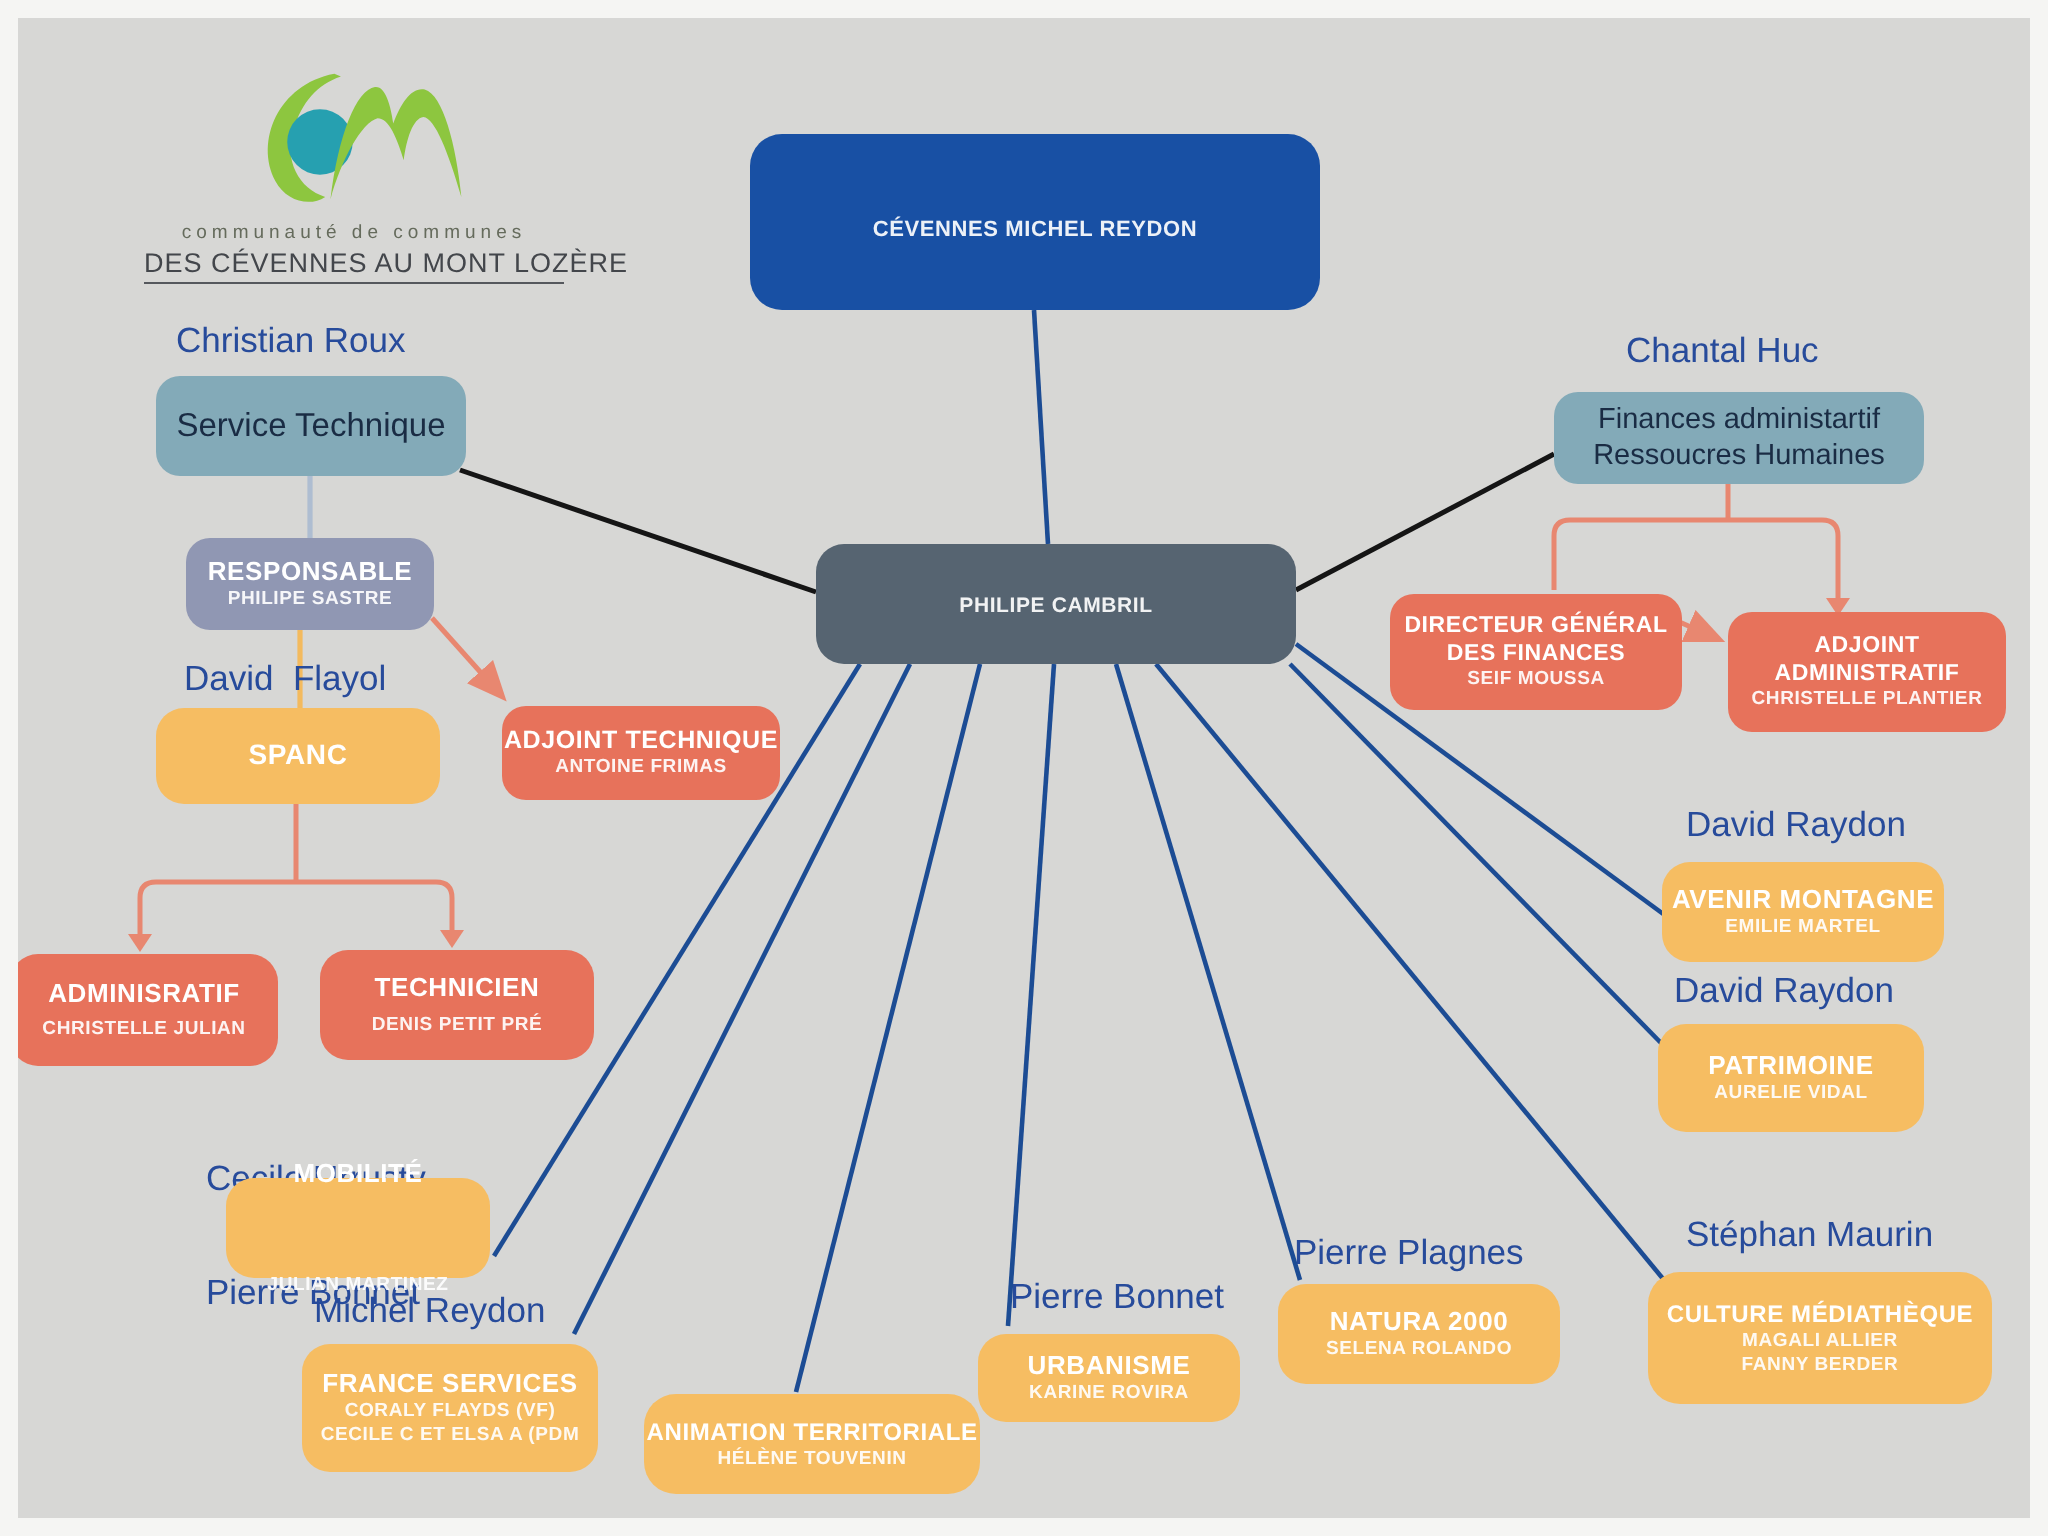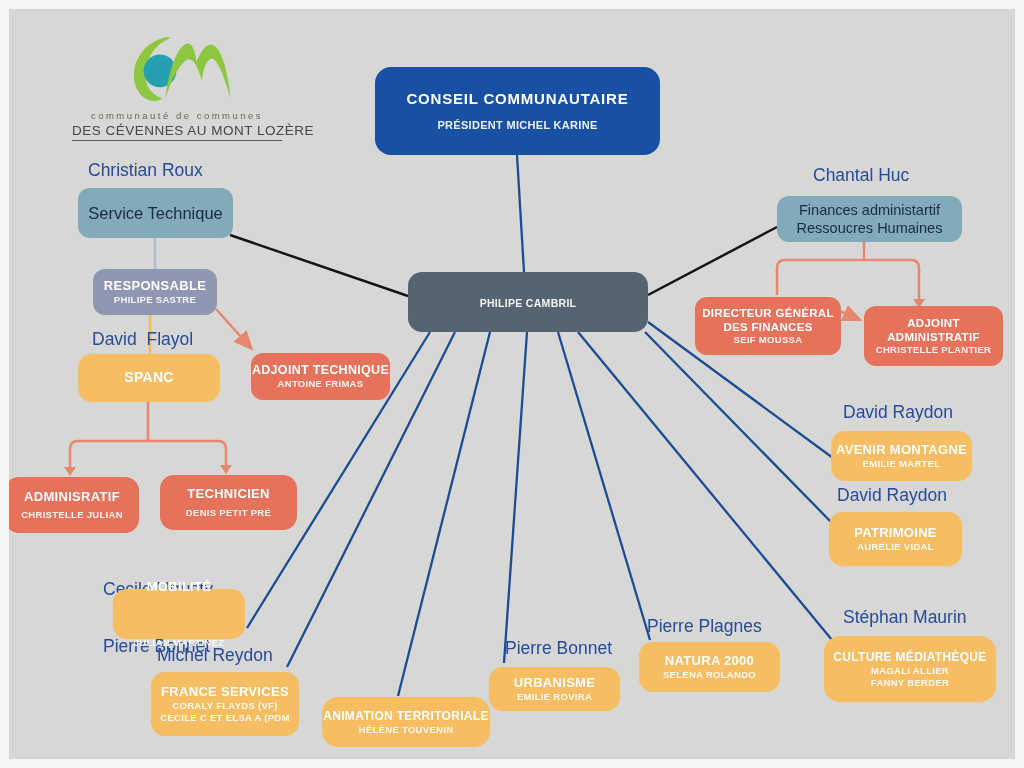--- a/index.html
+++ b/index.html
@@ -78,22 +78,21 @@
   <svg width="150" height="72" viewBox="0 0 220 110">
     <path d="M95,6 C52,14 34,58 50,88 C58,103 76,108 88,100 C68,94 56,72 64,48 C70,28 82,14 100,8 Z" fill="#8dc63f"></path>
     <circle cx="84" cy="58" r="25" fill="#26a0b0"></circle>
     <path d="M92,102 C98,52 112,18 126,16 C134,15 138,30 140,44 C146,28 154,16 164,18 C178,22 188,60 192,100 C182,66 172,40 163,39 C155,40 150,56 148,72 C143,56 137,40 128,40 C116,43 100,72 92,102 Z" fill="#8dc63f"></path>
   </svg>
   <div class="logo-line1">communauté de communes</div>
   <div class="logo-line2">DES CÉVENNES AU MONT LOZÈRE</div>
 </div>
 
 <div class="node blue-box r16" style="left:375px;top:67px;width:285px;height:88px;">
-  <div class="node-title big-title">CONSEIL COMMUNAUTAIRE</div>
-  <div class="node-sub big-sub">PRÉSIDENT MICHEL KARINE</div>
+  <div class="node-sub big-sub">CÉVENNES MICHEL REYDON</div>
 </div>
 
 <div class="node dark-box r14" style="left:408px;top:272px;width:240px;height:60px;">
   <div class="node-sub dgs-sub">PHILIPE CAMBRIL</div>
 </div>
 
 <div class="person-label" style="left:88px;top:161px;">Christian Roux</div>
 <div class="node teal-box r12" style="left:78px;top:188px;width:155px;height:50px;">
   <div class="node-title">Service Technique</div>
 </div>
@@ -140,21 +139,21 @@
 </div>
 
 <div class="node orange-box r16 t12" style="left:322px;top:697px;width:168px;height:50px;">
   <div class="node-title">ANIMATION TERRITORIALE</div>
   <div class="node-sub">HÉLÈNE TOUVENIN</div>
 </div>
 
 <div class="person-label" style="left:505px;top:639px;">Pierre Bonnet</div>
 <div class="node orange-box r14" style="left:489px;top:667px;width:131px;height:44px;">
   <div class="node-title">URBANISME</div>
-  <div class="node-sub">EMILIE ROVIRA</div>
+  <div class="node-sub">KARINE ROVIRA</div>
 </div>
 
 <div class="person-label" style="left:647px;top:617px;text-align:right;">Pierre Plagnes</div>
 <div class="node orange-box r14" style="left:639px;top:642px;width:141px;height:50px;">
   <div class="node-title">NATURA 2000</div>
   <div class="node-sub">SELENA ROLANDO</div>
 </div>
 
 <div class="person-label" style="left:843px;top:608px;">Stéphan Maurin</div>
 <div class="node orange-box r16 t12" style="left:824px;top:636px;width:172px;height:66px;text-align:right;">

